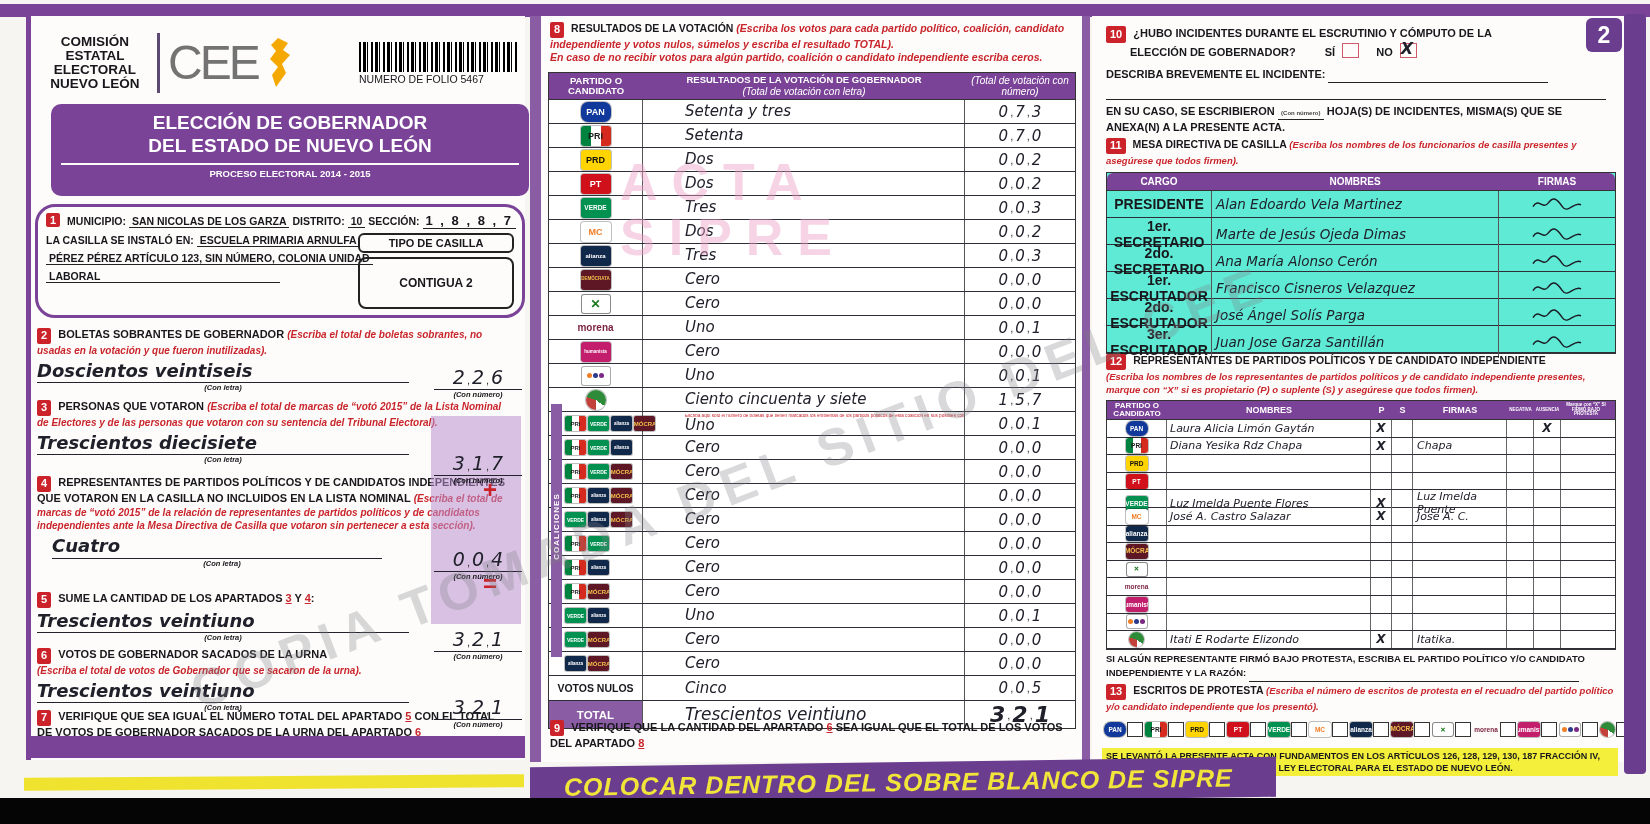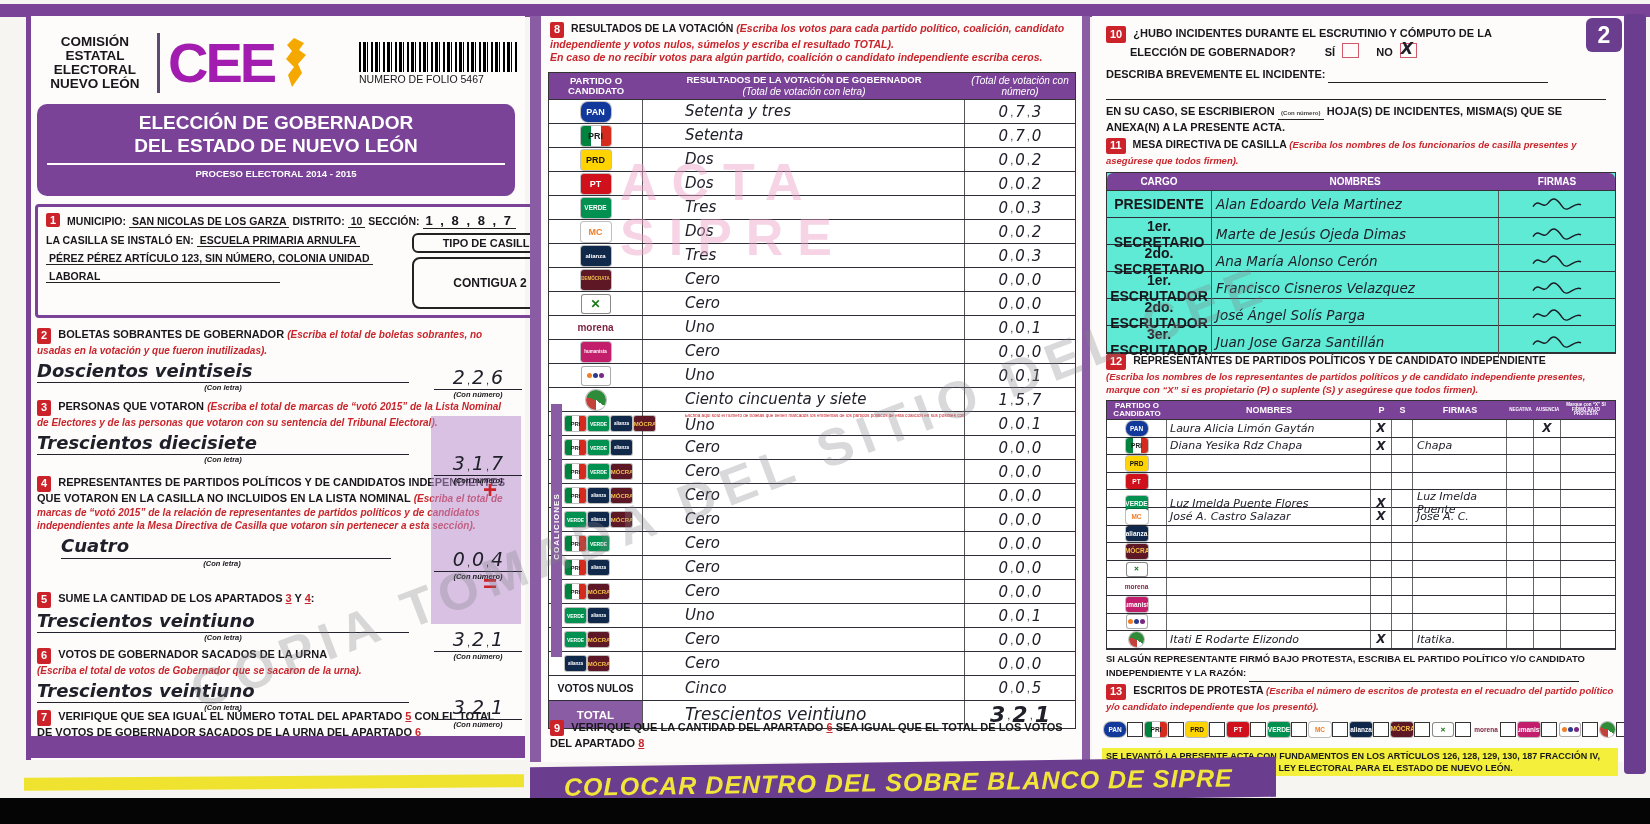--- a/index.html
+++ b/index.html
@@ -29,34 +29,34 @@
   .secnum{display:inline-block;background:#cc2229;color:#fff;font-weight:bold;font-size:11px;
           padding:1px 4px;border-radius:2px;margin-right:4px;vertical-align:top;}
   .instr{color:#c9252c;font-style:italic;font-weight:bold;}
   .hw{font-family:"DejaVu Sans",sans-serif;font-style:italic;color:#20202b;}
   .ref{color:#c9252c;font-weight:bold;text-decoration:underline;}
 
   
   .lp-head{position:absolute;left:10px;top:10px;right:8px;height:74px;display:flex;align-items:center;gap:8px;}
   .org{width:108px;text-align:center;font-weight:bold;font-size:13.5px;line-height:1.05;}
   .org-div{width:3px;height:60px;background:#5d4a72;}
-  .cee-txt{font-size:56px;font-weight:bold;color:#a21caf;letter-spacing:-3px;line-height:1;}
+  .cee-txt{font-size:48px;font-weight:normal;color:#737373;letter-spacing:-3px;line-height:1;}
   .folio-wrap{margin-left:auto;text-align:left;}
   .barcode{width:158px;height:30px;background:
      repeating-linear-gradient(90deg,#000 0 2px,#fff 2px 4px,#000 4px 7px,#fff 7px 8px,#000 8px 9px,#fff 9px 12px);}
   .folio-label{font-size:10.5px;margin-top:1px;}
 
-  .lp-title{position:absolute;left:6px;top:88px;width:478px;height:92px;background:#7b4398;border-radius:10px;
+  .lp-title{position:absolute;left:20px;top:88px;width:478px;height:92px;background:#7b4398;border-radius:10px;
             color:#fff;text-align:center;padding-top:8px;box-sizing:border-box;}
   .lp-title .t{font-size:19px;font-weight:bold;line-height:1.2;}
   .lp-title .sep{height:2px;background:#fdfcfa;margin:5px 10px 3px;}
   .lp-title .st1{font-size:9.5px;font-weight:bold;}
   .lp-title .st2{font-size:11px;font-weight:bold;}
 
-  .s1{position:absolute;left:4px;top:188px;width:544px;height:114px;border:3px solid #7b4398;border-radius:4px;
+  .s1{position:absolute;left:4px;top:188px;width:490px;height:114px;border:3px solid #7b4398;border-radius:20px;
       box-sizing:border-box;padding:6px 8px;font-size:10.5px;font-weight:bold;}
   .s1 .row{margin-bottom:6px;white-space:nowrap;}
   .u{border-bottom:1.4px solid #222;padding:0 3px;}
   .secdigits{font-size:13px;letter-spacing:2px;}
   .tipo-box{position:absolute;right:8px;top:26px;width:152px;text-align:center;border:2px solid #222;
             border-radius:6px;font-size:11px;padding:2px 0;}
   .contigua-box{position:absolute;right:8px;top:50px;width:152px;height:48px;border:2px solid #222;border-radius:8px;
             display:flex;align-items:center;justify-content:center;font-size:12px;}
 
   .sec{position:absolute;left:6px;width:478px;font-size:11px;font-weight:bold;line-height:1.25;}
@@ -235,21 +235,21 @@
         <span>PERSONAS QUE VOTARON</span>
         <span class="instr">(Escriba el total de marcas de “votó 2015” de la Lista Nominal de Electores y de las personas que votaron con su sentencia del Tribunal Electoral).</span></div>
       <div class="writeline"><span class="hw">Trescientos diecisiete</span></div>
       <div class="conlbl">(Con letra)</div>
     </div>
 
     <div class="sec" style="top:460px;">
       <div><span class="secnum">4</span>
         <span>REPRESENTANTES DE PARTIDOS POLÍTICOS Y DE CANDIDATOS INDEPENDIENTES QUE VOTARON EN LA CASILLA NO INCLUIDOS EN LA LISTA NOMINAL</span>
         <span class="instr">(Escriba el total de marcas de “votó 2015” de la relación de representantes de partidos políticos y de candidatos independientes ante la Mesa Directiva de Casilla que votaron sin pertenecer a esta sección).</span></div>
-      <div class="writeline" style="width:330px;margin-left:24px;"><span class="hw">Cuatro</span></div>
+      <div class="writeline" style="width:330px;margin-left:15px;"><span class="hw">Cuatro</span></div>
       <div class="conlbl" style="width:330px;margin-left:20px;">(Con letra)</div>
     </div>
 
     <div class="sec" style="top:576px;">
       <div><span class="secnum">5</span>
         <span>SUME LA CANTIDAD DE LOS APARTADOS</span>
         <span class="ref">3</span>
         <span>Y</span>
         <span class="ref">4</span><span>:</span></div>
       <div class="writeline"><span class="hw">Trescientos veintiuno</span></div>

